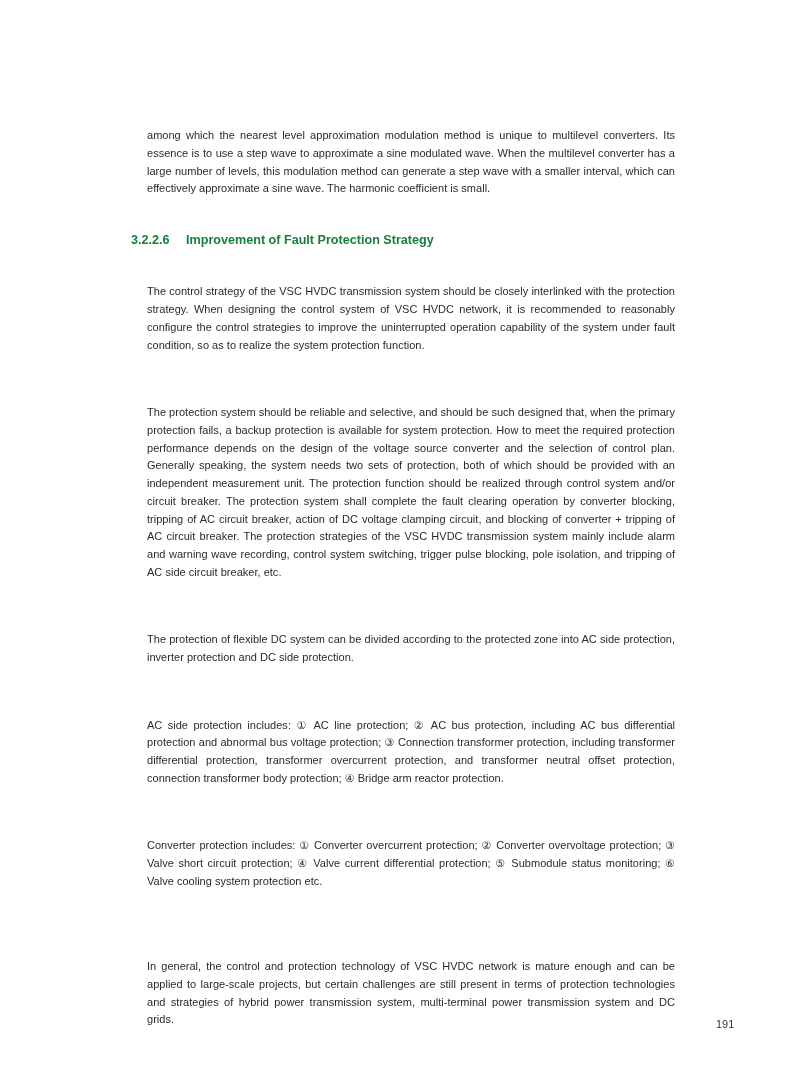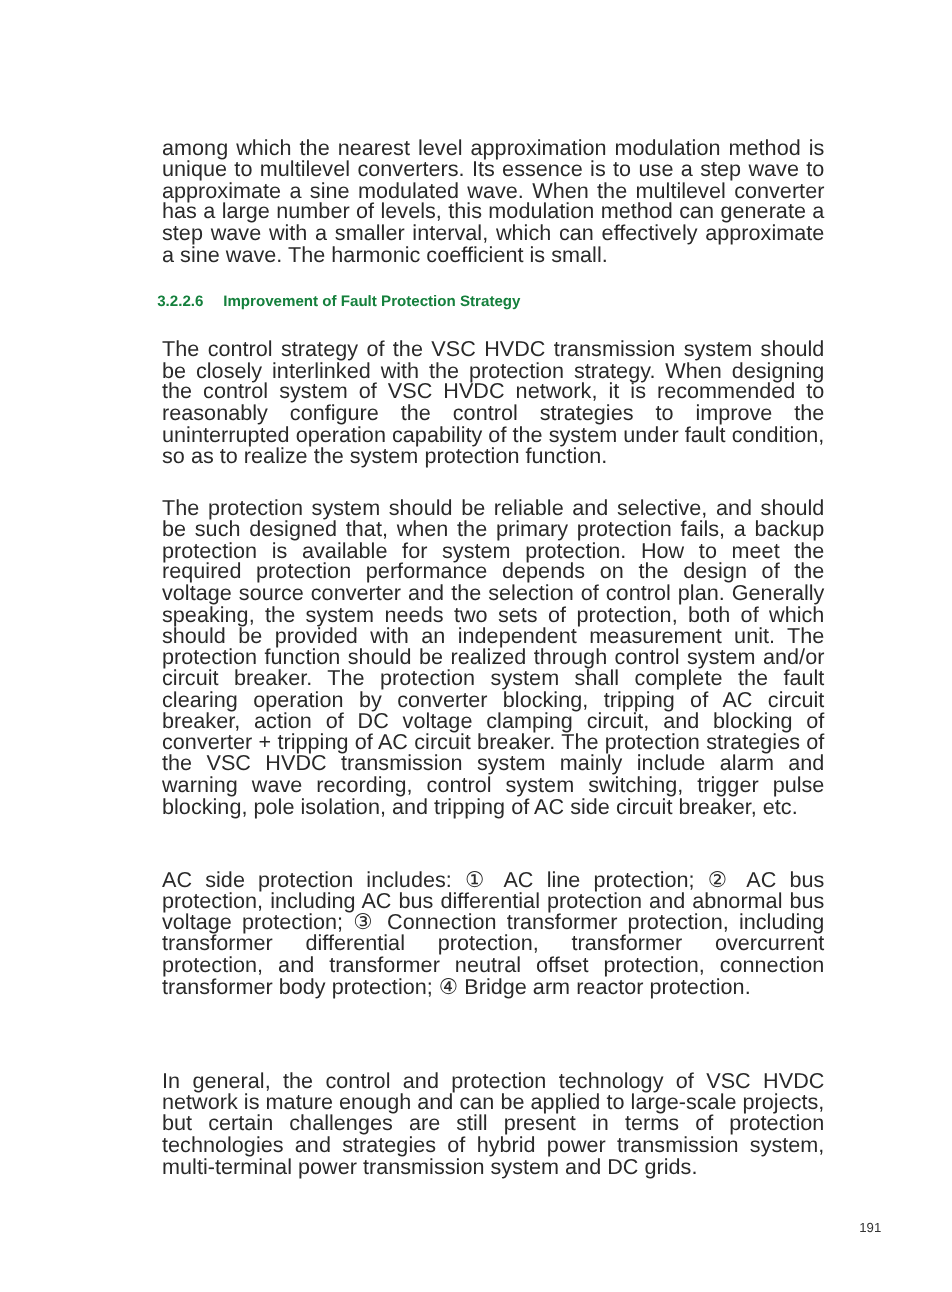--- a/index.html
+++ b/index.html
@@ -15,22 +15,22 @@
       font-family: "Liberation Sans", sans-serif;
       color: #2a2a2a;
     }
     .content {
       position: absolute;
       left: 131px;
       top: 111px;
       width: 560px;
     }
     .para {
-      margin: 4px;
-      font-size: 18px;
+      margin: 16px;
+      font-size: 11px;
       line-height: 17.75px;
       text-align: justify;
       text-align-last: left;
       letter-spacing: 0.02px;
     }
     .gap {
       height: 17.75px;
     }
     .heading {
       margin: 0;
@@ -62,25 +62,27 @@
     <span class="num">3.2.2.6</span><span>Improvement of Fault Protection Strategy</span>
   </h3>
   <div class="gap"></div>
 
   <p class="para">The control strategy of the VSC HVDC transmission system should be closely interlinked with the protection strategy. When designing the control system of VSC HVDC network, it is recommended to reasonably configure the control strategies to improve the uninterrupted operation capability of the system under fault condition, so as to realize the system protection function.</p>
   <div class="gap"></div>
 
   <p class="para">The protection system should be reliable and selective, and should be such designed that, when the primary protection fails, a backup protection is available for system protection. How to meet the required protection performance depends on the design of the voltage source converter and the selection of control plan. Generally speaking, the system needs two sets of protection, both of which should be provided with an independent measurement unit. The protection function should be realized through control system and/or circuit breaker. The protection system shall complete the fault clearing operation by converter blocking, tripping of AC circuit breaker, action of DC voltage clamping circuit, and blocking of converter + tripping of AC circuit breaker. The protection strategies of the VSC HVDC transmission system mainly include alarm and warning wave recording, control system switching, trigger pulse blocking, pole isolation, and tripping of AC side circuit breaker, etc.</p>
   <div class="gap"></div>
 
+  <p class="para">The protection of flexible DC system can be divided according to the protected zone into AC side protection, inverter protection and DC side protection.</p>
   <div class="gap"></div>
 
   <p class="para">AC side protection includes: ① AC line protection; ② AC bus protection, including AC bus differential protection and abnormal bus voltage protection; ③ Connection transformer protection, including transformer differential protection, transformer overcurrent protection, and transformer neutral offset protection, connection transformer body protection; ④ Bridge arm reactor protection.</p>
   <div class="gap"></div>
 
+  <p class="para">Converter protection includes: ① Converter overcurrent protection; ② Converter overvoltage protection; ③ Valve short circuit protection; ④ Valve current differential protection; ⑤ Submodule status monitoring; ⑥ Valve cooling system protection etc.</p>
   <div class="gap"></div>
 
   <div class="gap"></div>
 
   <p class="para">In general, the control and protection technology of VSC HVDC network is mature enough and can be applied to large-scale projects, but certain challenges are still present in terms of protection technologies and strategies of hybrid power transmission system, multi-terminal power transmission system and DC grids.</p>
 </div>
 
 <div class="page-number">191</div>
 
 </body></html>

